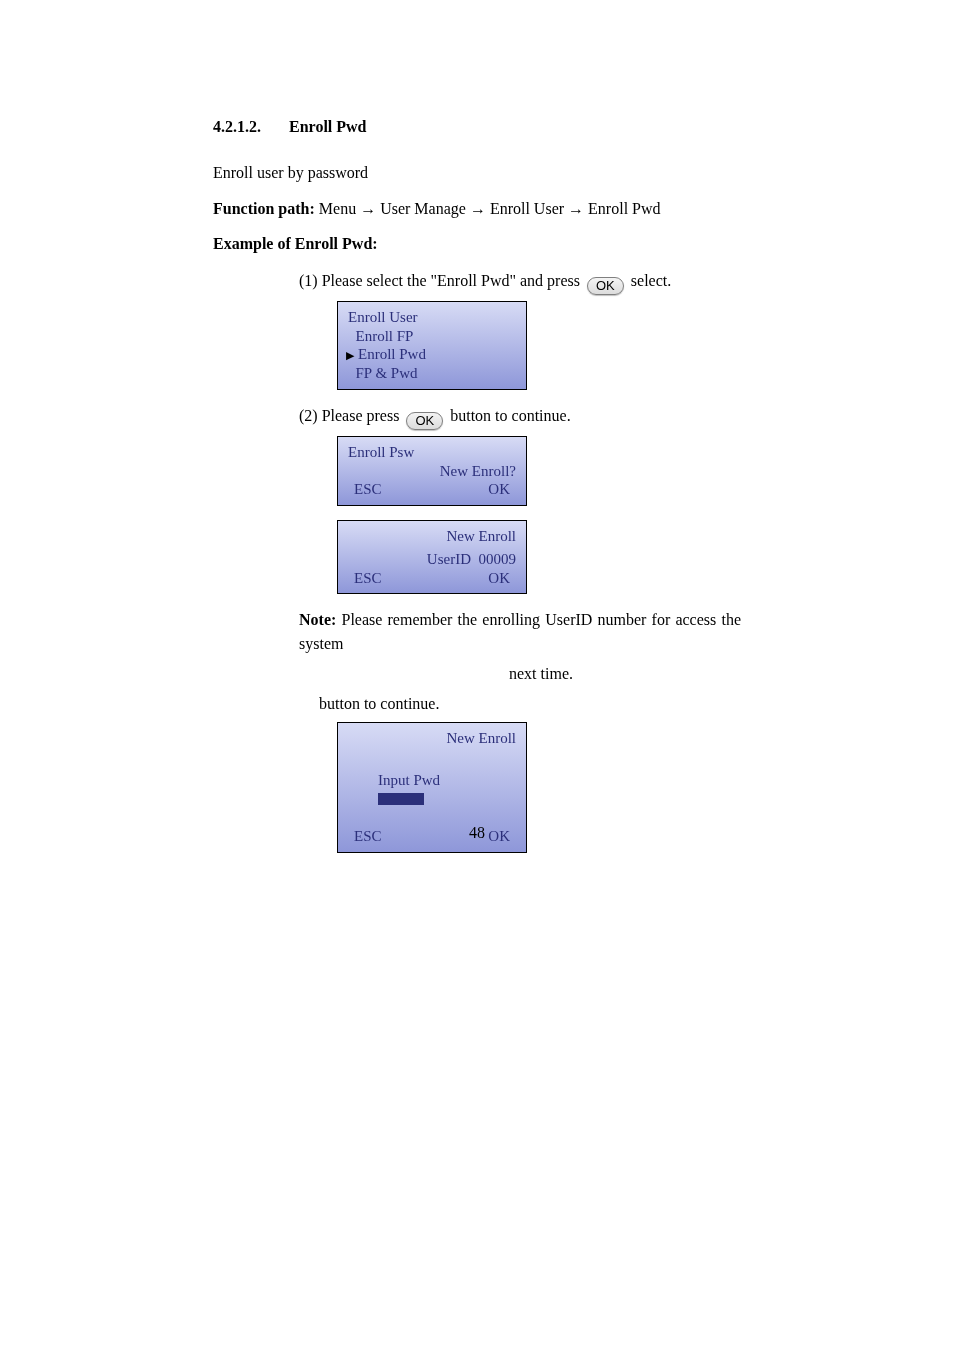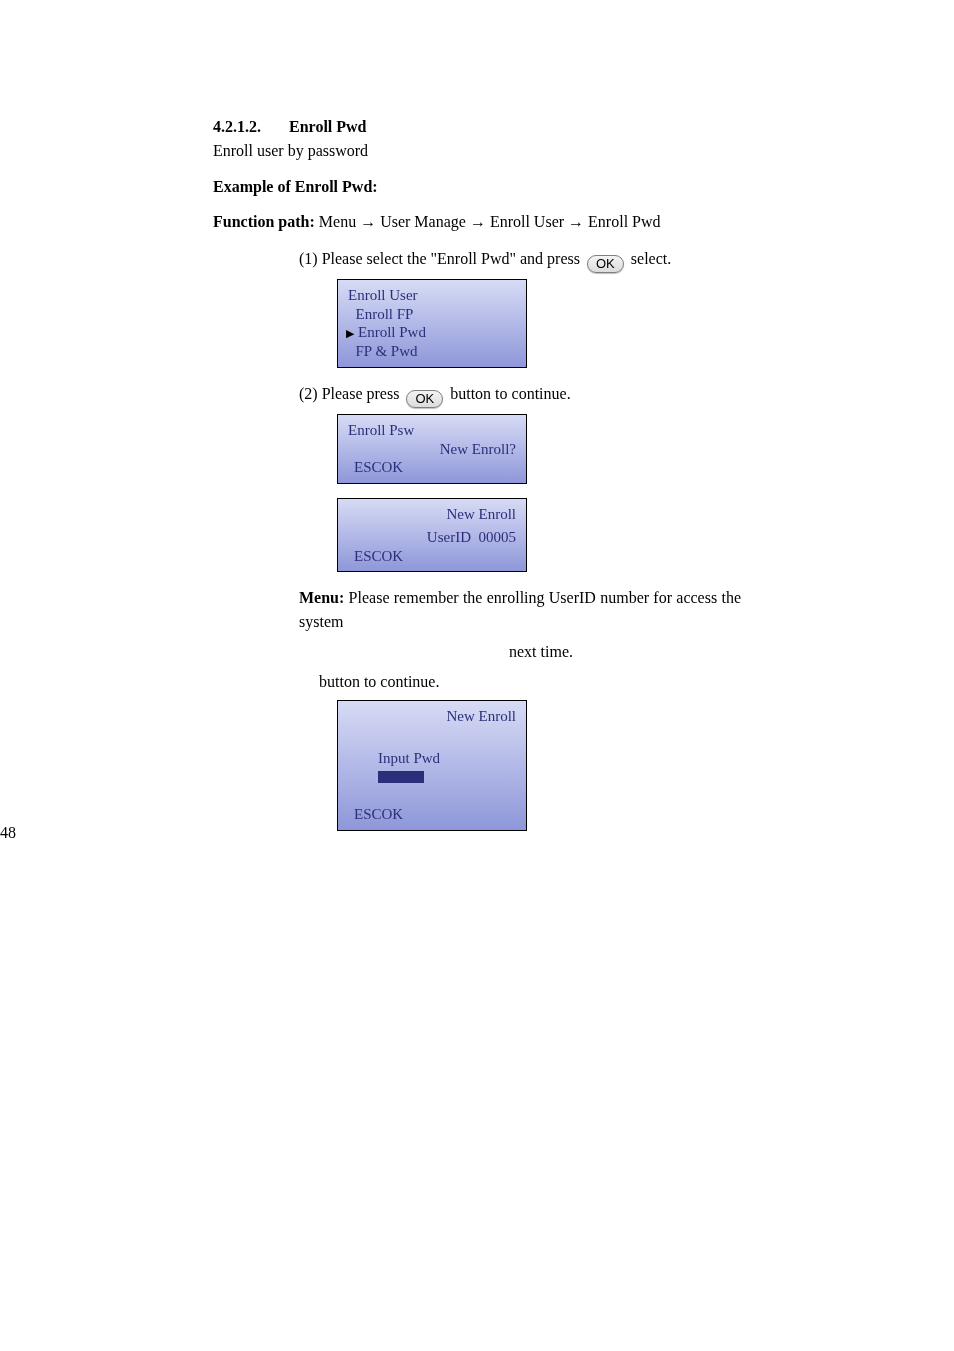--- a/index.html
+++ b/index.html
@@ -12,21 +12,21 @@
   }
   .page {
     width: 954px;
     min-height: 1351px;
     box-sizing: border-box;
     padding: 118px 213px 0 213px; 
     position: relative;
   }
   .section-heading {
     font-weight: bold;
-    margin-bottom: 4px;
+    margin-bottom: 26px;
   }
   .section-heading .num {
     display: inline-block;
     width: 72px;
   }
   .para {
     margin: 0 0 14px 0;
     line-height: 1.35;
   }
   .bold { font-weight: bold; }
@@ -76,20 +76,21 @@
   .lcd .sel::before {
     content: "▶";
     font-size: 11px;
     display: inline-block;
     width: 12px;
     margin-left: -2px;
     color: #000;
   }
   .lcd .bottom-row {
     display: flex;
+    justify-content: space-between;
     padding: 0 6px;
   }
   .lcd .pwd-box {
     display: inline-block;
     width: 46px;
     height: 12px;
     background: #2b2f7a;
     vertical-align: -1px;
   }
   .note-block {
@@ -106,42 +107,42 @@
     margin-left: 128px;
     line-height: 1.5;
     margin-bottom: 6px;
     text-align: center;
   }
   .page-num {
     position: absolute;
     left: 0;
     right: 0;
     top: 824px;
-    text-align: left;
+    text-align: center;
     width: 954px;
   }
 </style>
 </head>
 <body>
 
 <div class="page">
 
   <div class="section-heading">
     <span class="num">4.2.1.2.</span>
     <span>Enroll Pwd</span>
   </div>
 
   <p class="para">Enroll user by password</p>
-
-  <p class="para bold">Example of Enroll Pwd:</p>
 
   <p class="para">
     <span class="bold">Function path:</span>
     <span>Menu</span><span class="arrow">→</span><span>User Manage</span><span class="arrow">→</span><span>Enroll User</span><span class="arrow">→</span><span>Enroll Pwd</span>
   </p>
+
+  <p class="para bold">Example of Enroll Pwd:</p>
 
   <div class="step-block">
     <div class="step-line">
       <span>(1) Please select the "Enroll Pwd" and press </span>
       <span class="ok-btn">OK</span>
       <span> select.</span>
     </div>
     <div class="lcd">
       <div class="row">Enroll User</div>
       <div class="row">  <span>Enroll FP</span></div>
@@ -163,30 +164,30 @@
         <span>ESC</span>
         <span>OK</span>
       </div>
     </div>
   </div>
 
   <div class="step-block">
     <div class="lcd">
       <div class="row center">New Enroll</div>
       <div style="height:4px"></div>
-      <div class="row center">UserID  00005</div>
+      <div class="row center">UserID  00009</div>
       <div class="bottom-row">
         <span>ESC</span>
         <span>OK</span>
       </div>
     </div>
   </div>
 
   <div class="note-block">
-    <span class="note-label">Menu:</span><span> Please remember the enrolling UserID number for access the system</span>
+    <span class="note-label">Note:</span><span> Please remember the enrolling UserID number for access the system</span>
   </div>
   <div class="note-cont">next time.</div>
 
   <div class="step-block">
     <div class="step-cont">button to continue.</div>
     <div class="lcd">
       <div class="row center">New Enroll</div>
       <div style="height:4px"></div>
       <div class="row">
         <span>Input Pwd</span>&nbsp;

